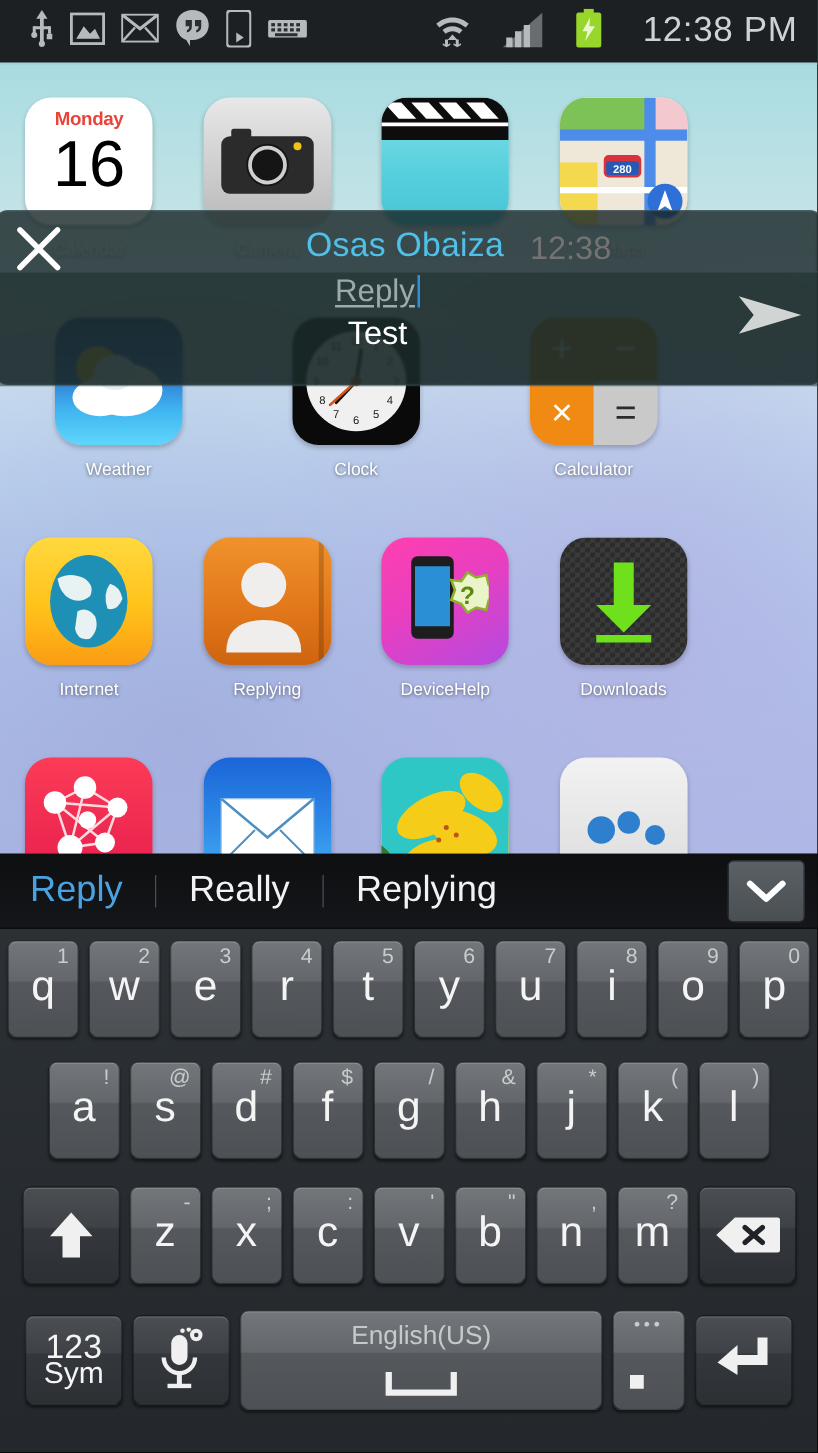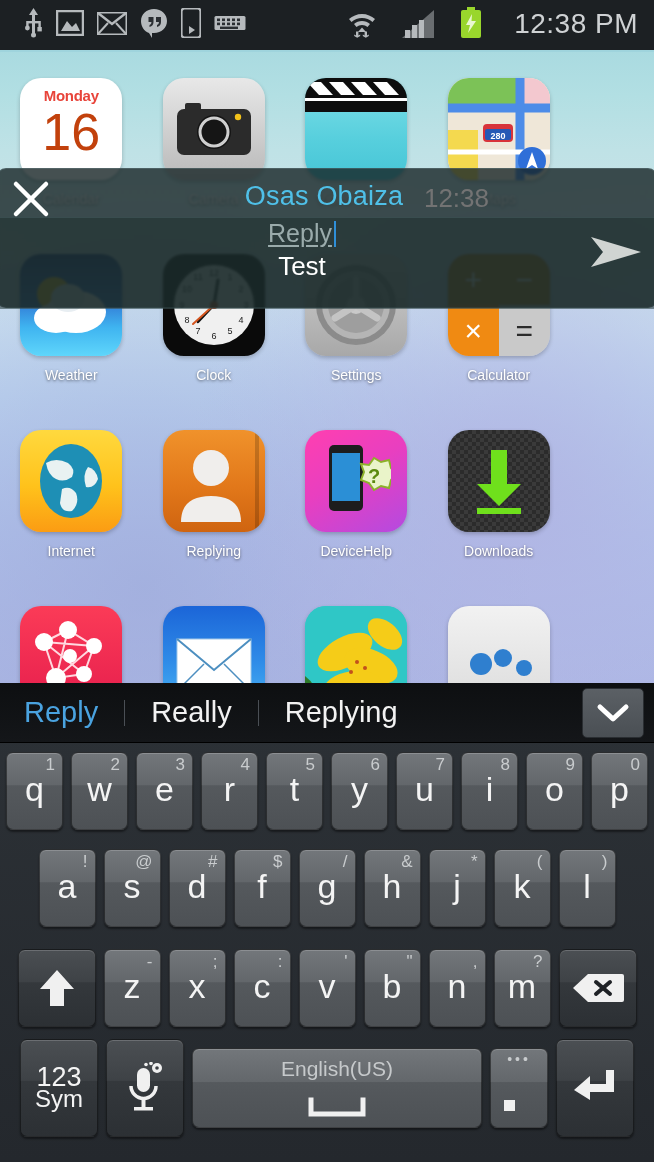--- a/index.html
+++ b/index.html
@@ -42,21 +42,21 @@
   }
   .app-label {
     margin-top:11px; color:#ffffff; font-size:14px;
     text-shadow:0 1px 3px rgba(0,0,0,0.55);
     white-space:nowrap;
   }
 
   
   .ic-cal { background:#ffffff; display:flex; flex-direction:column; align-items:center; }
   .ic-cal .cal-dow { color:#e8443a; font-size:15px; margin-top:9px; font-weight:600; letter-spacing:-0.3px; }
-  .ic-cal .cal-day { color:#c2410c; font-size:52px; line-height:52px; margin-top:2px; font-weight:300; }
+  .ic-cal .cal-day { color:#000000; font-size:52px; line-height:52px; margin-top:2px; font-weight:300; }
   
   .ic-cam { background:linear-gradient(to bottom,#e8e8e8,#b9b9b9); display:flex; align-items:center; justify-content:center; }
   
   .ic-vid { background:linear-gradient(to bottom,#7fe0e8 0%,#57cfdd 60%,#46c5d6 100%); }
   
   .ic-map { background:#efe9dc; }
   
   .ic-wx { background:linear-gradient(to bottom,#173a8e 0%,#2f6fd0 42%,#3fb4f0 72%,#5fd6fb 100%); }
   
   .ic-clk { background:#0a0a0a; display:flex; align-items:center; justify-content:center; }
@@ -171,21 +171,21 @@
   .key .sub2 { font-size:22px; line-height:22px; text-align:center; }
 
   #row1 { height:95px; gap:8px; padding:0 2px; }
   #row1 .key { width:57px; height:78px; }
   #row2 { height:100px; gap:8px; padding-top:0; }
   #row2 .key { width:57px; height:78px; }
   #row3 { height:100px; gap:8px; }
   #row3 .key { width:57px; height:78px; }
   #row3 .wide { width:78px; height:78px; }
   #row4 { height:100px; gap:8px; }
-  #row4 .fnkey { width:78px; height:98px; }
+  #row4 .fnkey { width:78px; height:72px; }
   #spacebar { width:290px; height:80px; flex-direction:column; gap:16px; }
   #spacebar .sp-label { font-size:21px; color:#c6c9cb; }
   #dotkey { width:58px; height:80px; position:relative; }
 
   .kbd-svg { display:block; }
 </style>
 </head>
 <body>
 
 <div id="screen">
@@ -288,41 +288,20 @@
               </g>
               <line x1="43" y1="43" x2="47" y2="18" stroke="#111" stroke-width="3" stroke-linecap="round"></line>
               <line x1="43" y1="43" x2="27" y2="60" stroke="#111" stroke-width="2.5" stroke-linecap="round"></line>
               <line x1="43" y1="43" x2="22" y2="62" stroke="#d4541e" stroke-width="2" stroke-linecap="round"></line>
               <circle cx="43" cy="43" r="4" fill="#c8471a"></circle>
             </svg>
           </div>
           <div class="app-label">Clock</div>
         </div>
 
-        <div class="app-cell">
-          <div class="app-icon ic-set">
-            <svg class="kbd-svg" width="90" height="90" viewBox="0 0 90 90">
-              <g fill="#8b8b8b">
-                <circle cx="45" cy="45" r="40"></circle>
-              </g>
-              <circle cx="45" cy="45" r="34" fill="#b5b5b5"></circle>
-              <g stroke="#8b8b8b" stroke-width="3">
-                <circle cx="45" cy="45" r="37" fill="none" stroke-dasharray="3 4"></circle>
-              </g>
-              <circle cx="45" cy="45" r="28" fill="#9e9e9e"></circle>
-              <circle cx="45" cy="45" r="9" fill="#c9c9c9"></circle>
-              <g stroke="#c4c4c4" stroke-width="7" stroke-linecap="round">
-                <line x1="45" y1="45" x2="45" y2="20"></line>
-                <line x1="45" y1="45" x2="24" y2="58"></line>
-                <line x1="45" y1="45" x2="66" y2="58"></line>
-              </g>
-            </svg>
-          </div>
-          <div class="app-label">Settings</div>
-        </div>
 
         <div class="app-cell">
           <div class="app-icon ic-calc">
             <div style="background:#c98113">+</div>
             <div style="background:#c98113">−</div>
             <div style="background:#f08a12">×</div>
             <div style="background:#c9c9c9;color:#2b2b2b">=</div>
           </div>
           <div class="app-label">Calculator</div>
         </div>

